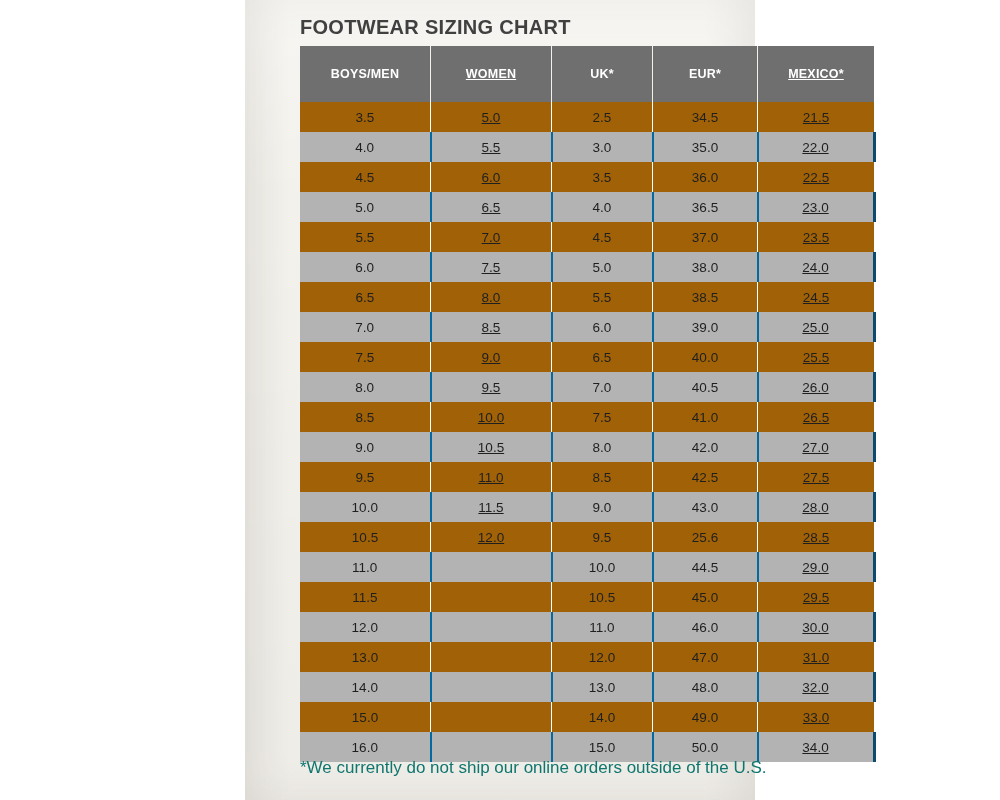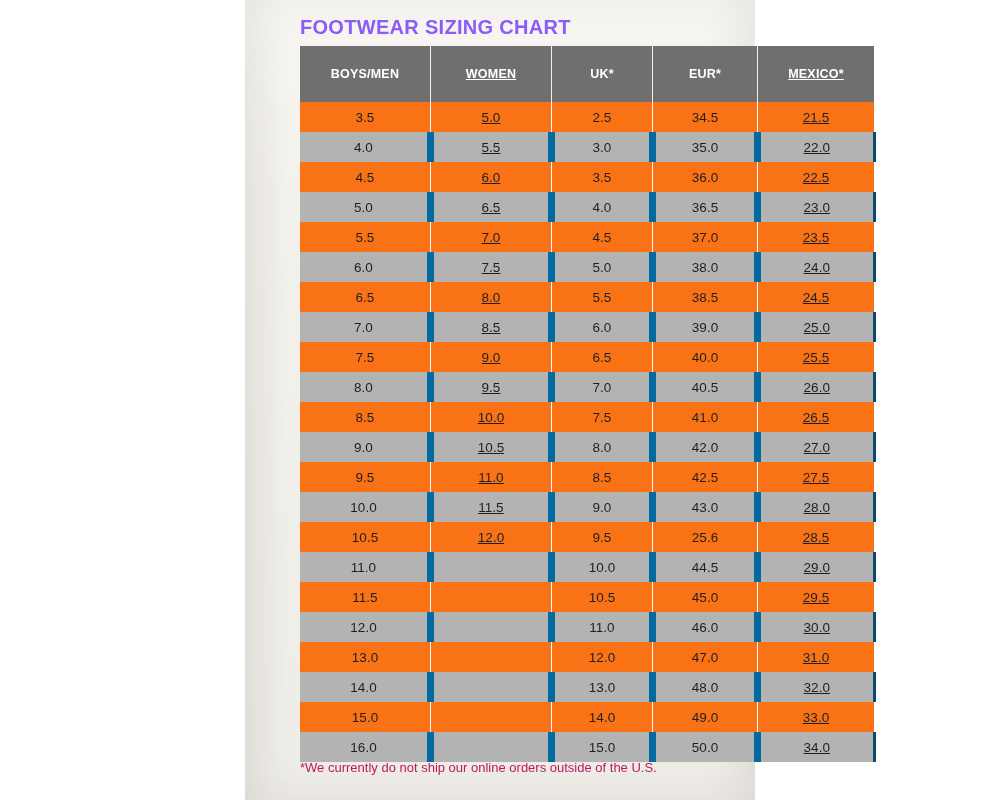--- a/index.html
+++ b/index.html
@@ -35,21 +35,21 @@
       linear-gradient(180deg, rgba(255,255,255,0.35) 0%, rgba(0,0,0,0.0) 25%, rgba(0,0,0,0.02) 100%);
     pointer-events: none;
   }
   #title {
     position: absolute;
     left: 55px;
     top: 16px;
     font-size: 20px;
     font-weight: bold;
     letter-spacing: 0.3px;
-    color: #8b5cf6;
+    color: #404040;
     font-family: "Liberation Sans", sans-serif;
   }
   #table-wrap {
     position: absolute;
     left: 55px;
     top: 46px;
     width: 410px;
   }
   table {
     border-collapse: collapse;
@@ -70,36 +70,36 @@
   thead th:last-child { border-right: none; }
   tbody td {
     height: 30px;
     text-align: center;
     font-size: 13.5px;
     color: #1f1f1f;
     padding: 0;
     border-right: 1px solid #ffffff;
   }
   tbody td:last-child { border-right: none; }
-  tbody tr.light td { background: #f97316; }
+  tbody tr.light td { background: #a16207; }
   tbody tr.dark td { background: #b3b3b3; }
   tbody tr.dark td { border-right: 3px solid #0c4a6e; }
-  tbody tr.dark td:not(:last-child) { border-right: 7px solid #0369a1; }
+  tbody tr.dark td:not(:last-child) { border-right: 2px solid #0369a1; }
   .col0 { width: 98px; }
   .col1 { width: 88px; text-decoration: underline; }
   .col2 { width: 68px; }
   .col3 { width: 72px; }
   .col4 { width: 84px; text-decoration: underline; }
   #notes {
     position: absolute;
     left: 55px;
     bottom: 22px;
     width: 430px;
-    color: #be185d;
-    font-size: 13px;
+    color: #0f766e;
+    font-size: 17px;
     line-height: 21px;
   }
   #notes div { white-space: nowrap; }
 </style>
 </head>
 <body>
 
 <div id="page">
   <div id="card">
 

